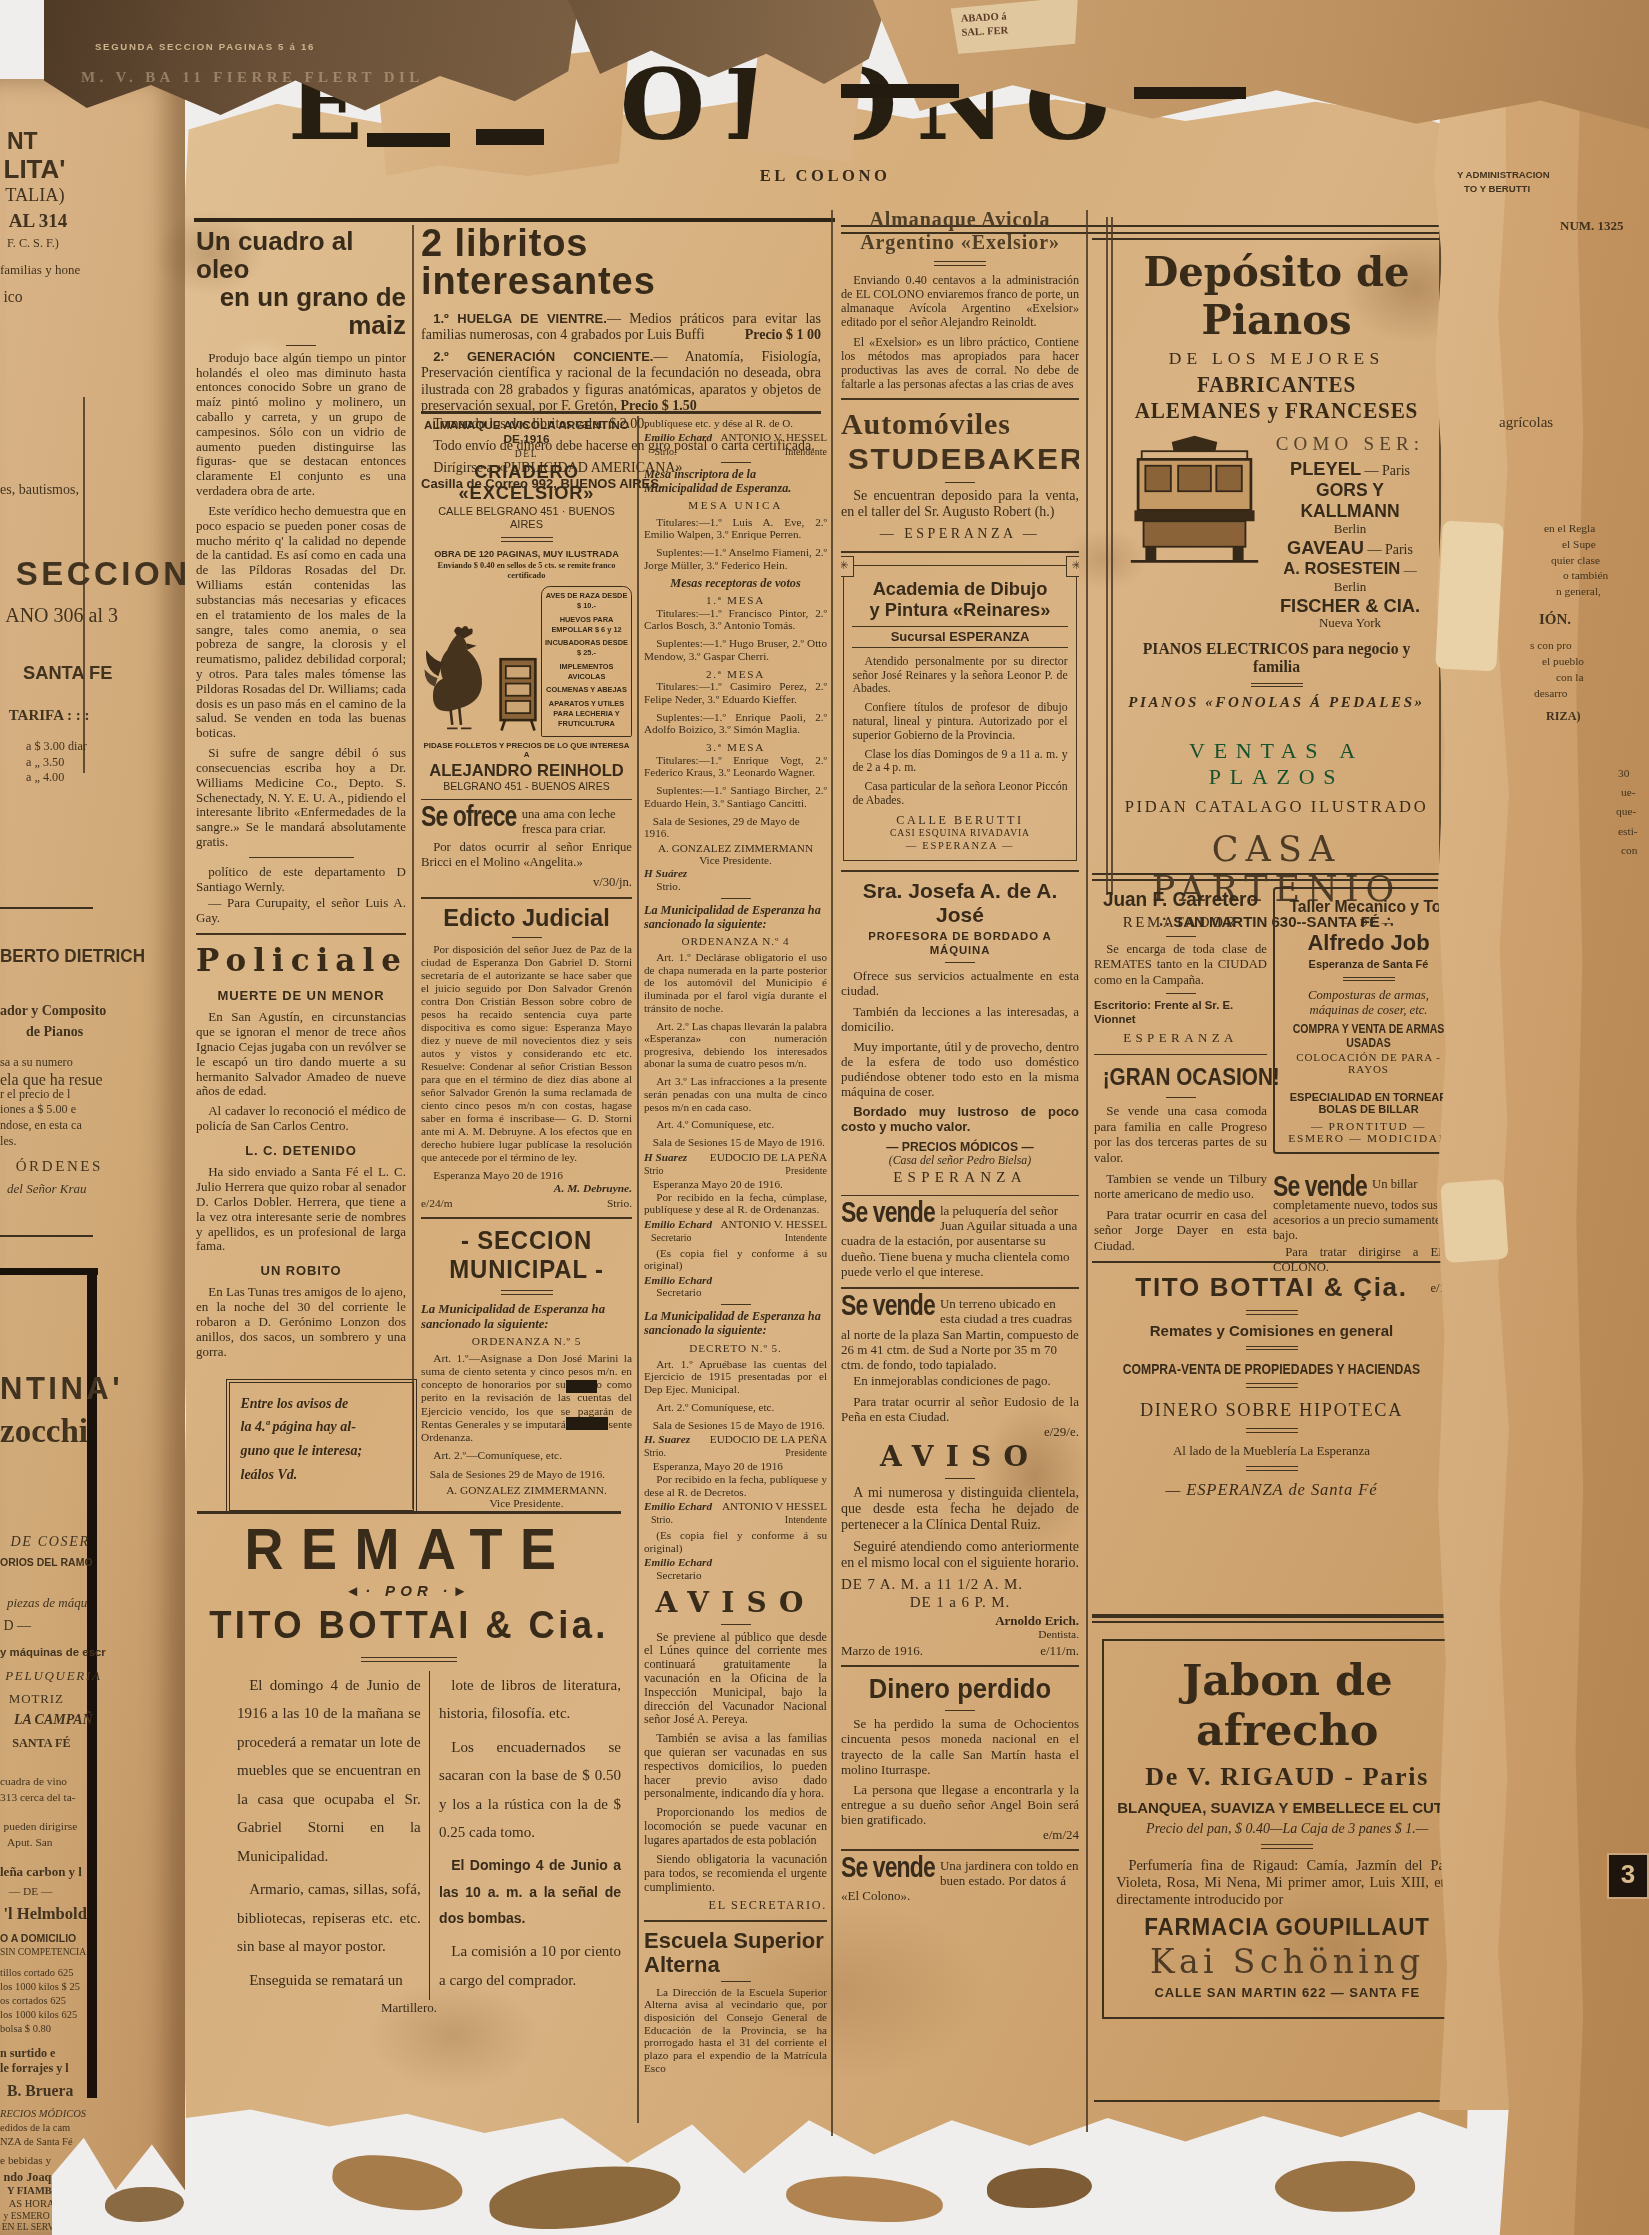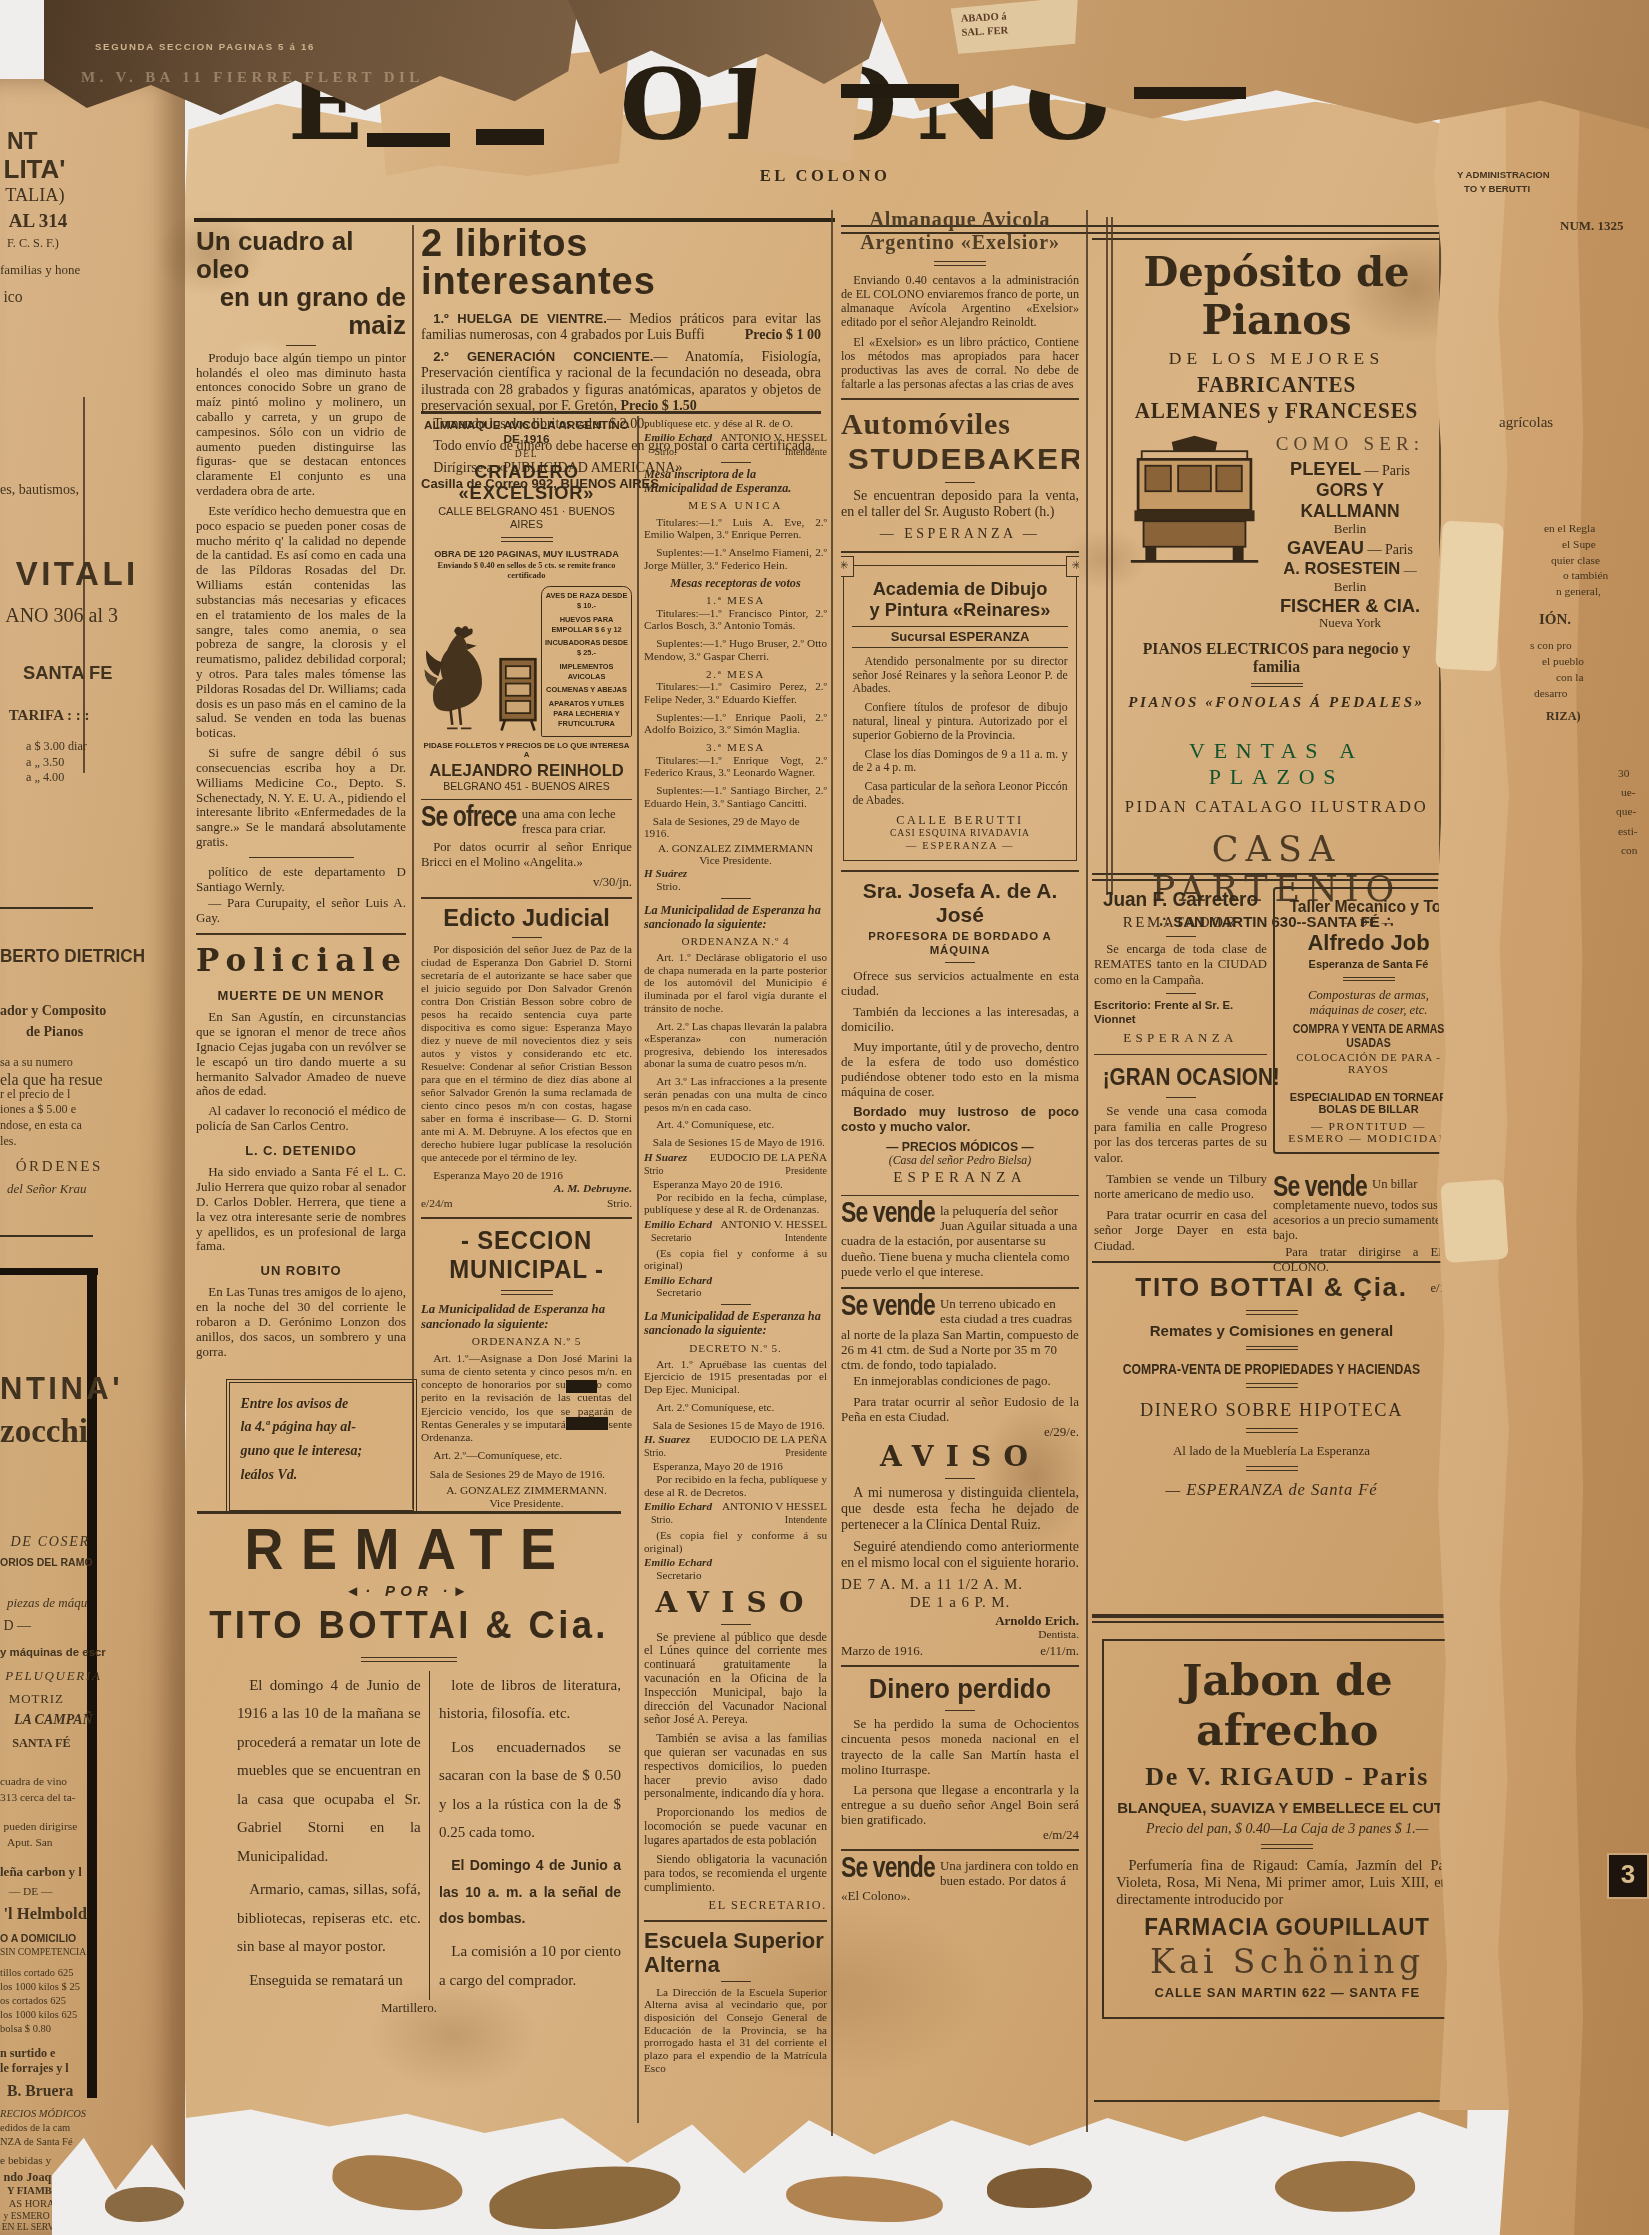--- a/index.html
+++ b/index.html
@@ -80,21 +80,21 @@
   <div class="abs" style="left:87px;top:1268px;width:9.6px;height:830px;background:#19120b;z-index:5;"></div>
 
   <div class="frag sans b" style="left:7px;top:128px;font-size:23px;">NT</div>
   <div class="frag sans b" style="left:3.5px;top:154px;font-size:26px;">LITA'</div>
   <div class="frag" style="left:5.2px;top:185px;font-size:18.3px;">TALIA)</div>
   <div class="frag b" style="left:8.7px;top:210px;font-size:19px;">AL 314</div>
   <div class="frag" style="left:7px;top:236px;font-size:12.2px;">F. C. S. F.)</div>
   <div class="frag" style="left:0;top:262px;font-size:13px;">familias y hone</div>
   <div class="frag" style="left:3.5px;top:288px;font-size:15.7px;">ico</div>
   <div class="frag" style="left:0;top:482px;font-size:14px;">es, bautismos,</div>
-  <div class="frag sans b" style="left:15.7px;top:555px;font-size:33px;letter-spacing:3.5px;">VITALI</div>
+  <div class="frag sans b" style="left:15.7px;top:555px;font-size:33px;letter-spacing:3.5px;">SECCION</div>
   <div class="frag" style="left:5.2px;top:604px;font-size:20px;">ANO 306 al 3</div>
   <div class="frag sans b" style="left:23px;top:662px;font-size:18.3px;">SANTA FE</div>
   <div class="frag b" style="left:8.7px;top:707px;font-size:15px;">TARIFA  : : :</div>
   <div class="frag" style="left:26px;top:739px;font-size:12.2px;">a $ 3.00 diar</div>
   <div class="frag" style="left:26px;top:755px;font-size:12.2px;">a „ 3.50</div>
   <div class="frag" style="left:26px;top:770px;font-size:12.2px;">a „ 4.00</div>
   <div class="frag sans b" style="left:0;top:945px;font-size:19px;transform:scaleX(.9);transform-origin:left;">BERTO DIETRICH</div>
   <div class="frag b" style="left:0;top:1003px;font-size:14px;">ador y Composito</div>
   <div class="frag b" style="left:26px;top:1024px;font-size:14px;">de Pianos</div>
   <div class="frag" style="left:0;top:1055px;font-size:12.2px;">sa a su numero</div>

